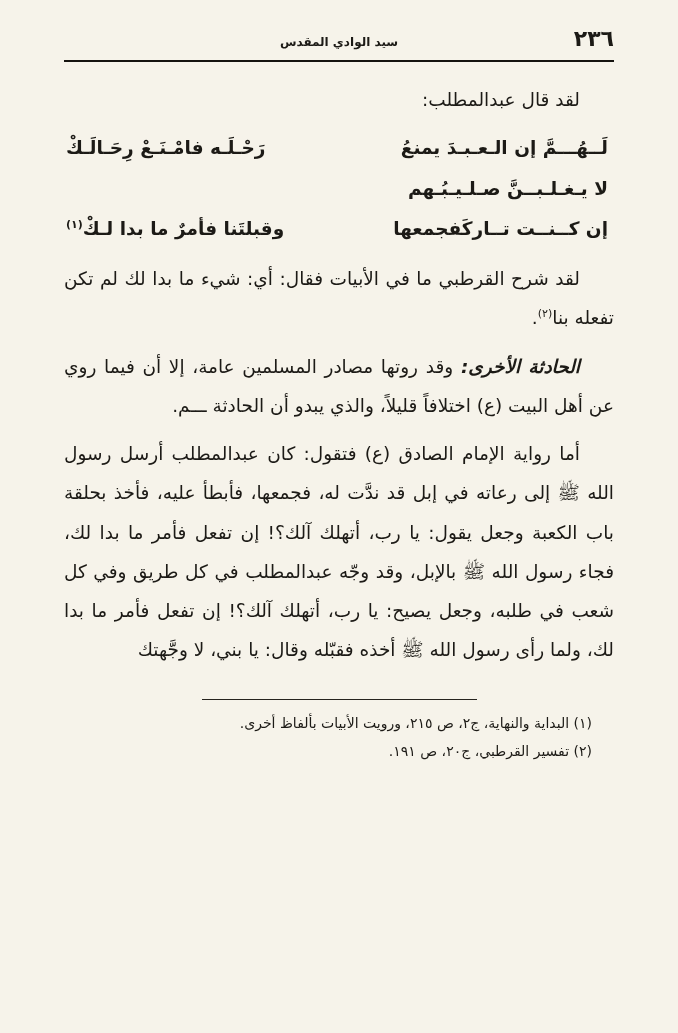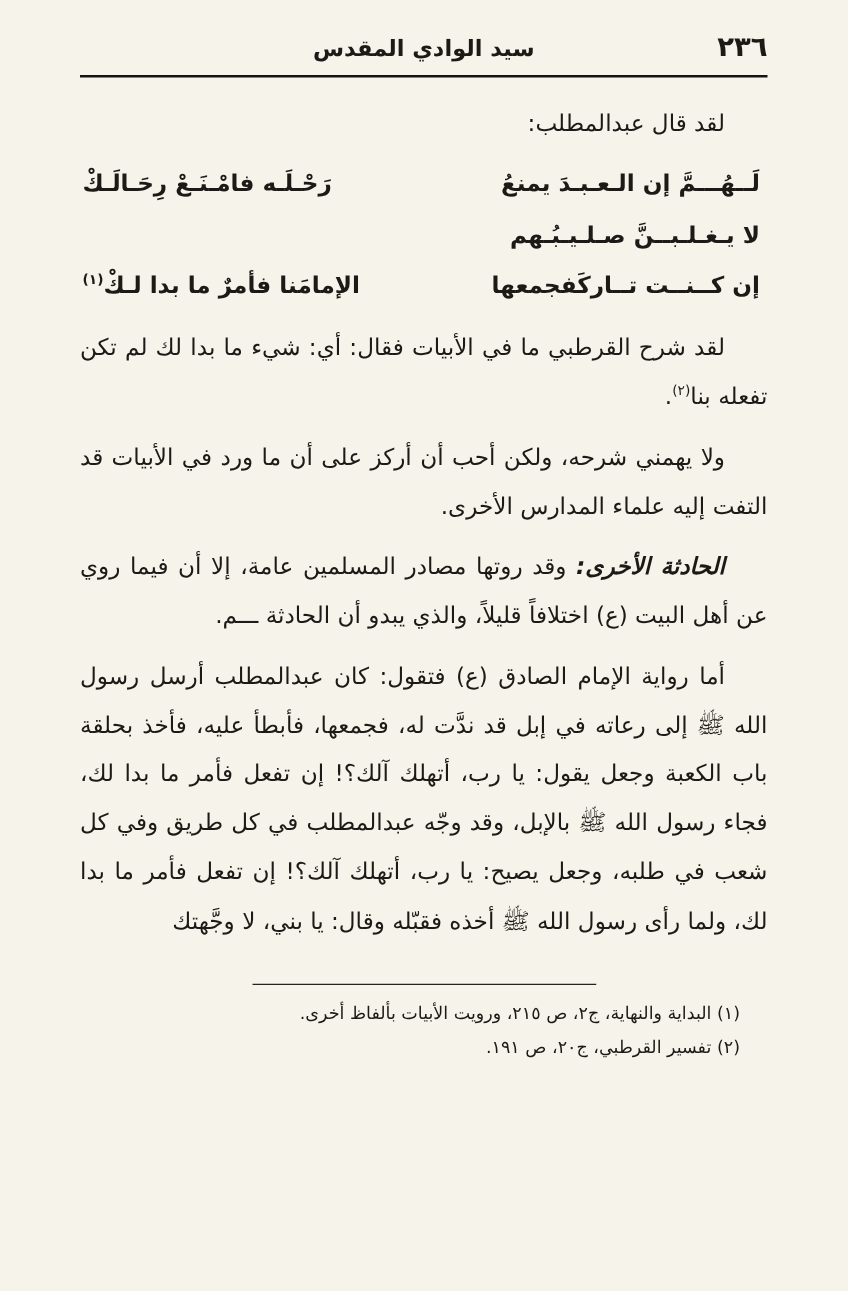--- a/index.html
+++ b/index.html
@@ -20,21 +20,21 @@
   .header{
     display:flex;align-items:baseline;
     border-bottom:2.5px solid #15130f;
     padding-bottom:9px;
   }
   .page-number{
     width:70px;font-size:22px;font-weight:bold;text-align:right;
   }
   .book-title{
     flex:1;margin:0;text-align:center;
-    font-size:18px;font-weight:bold;
+    font-size:12px;font-weight:bold;
   }
   .header-spacer{width:70px;}
   
   .body-text{
     margin-top:18px;
     font-size:18.5px;
     line-height:2.12;
     text-align:justify;
   }
   .body-text p{margin:9px 0;text-indent:34px;}
@@ -74,27 +74,26 @@
     <div class="poem">
       <div class="verse">
         <span class="hemi">لَــهُـــمَّ إن الـعـبـدَ يمنعُ</span>
         <span class="hemi">رَحْـلَـه فامْـنَـعْ رِحَـالَـكْ</span>
       </div>
       <div class="verse">
         <span class="hemi">لا يـغـلـبــنَّ صـلـيـبُـهم</span>
       </div>
       <div class="verse">
         <span class="hemi">إن كــنــت تــاركَفجمعها</span>
-        <span class="hemi"><span>الإمامَنا فأمرٌ ما بدا لـكْ</span><sup class="fn-mark">(١)</sup></span>
+        <span class="hemi"><span>وقبلتَنا فأمرٌ ما بدا لـكْ</span><sup class="fn-mark">(١)</sup></span>
       </div>
     </div>
 
     <p><span>لقد شرح القرطبي ما في الأبيات فقال: أي: شيء ما بدا لك لم تكن تفعله بنا</span><sup class="fn-mark">(٢)</sup><span>.</span></p>
 
-    <p>ولا يهمني شرحه، ولكن أحب أن أركز على أن ما ورد في الأبيات قد التفت إليه علماء المدارس الأخرى.</p>
 
     <p><span class="lead">الحادثة الأخرى:</span><span> وقد روتها مصادر المسلمين عامة، إلا أن فيما روي عن أهل البيت (ع) اختلافاً قليلاً، والذي يبدو أن الحادثة ـــم.</span></p>
 
     <p>أما رواية الإمام الصادق (ع) فتقول: كان عبدالمطلب أرسل رسول الله ﷺ إلى رعاته في إبل قد ندَّت له، فجمعها، فأبطأ عليه، فأخذ بحلقة باب الكعبة وجعل يقول: يا رب، أتهلك آلك؟! إن تفعل فأمر ما بدا لك، فجاء رسول الله ﷺ بالإبل، وقد وجّه عبدالمطلب في كل طريق وفي كل شعب في طلبه، وجعل يصيح: يا رب، أتهلك آلك؟! إن تفعل فأمر ما بدا لك، ولما رأى رسول الله ﷺ أخذه فقبّله وقال: يا بني، لا وجَّهتك</p>
 
   </div>
 
   <div class="footnotes">
     <div class="fn-sep"></div>
     <div class="footnote">(١) البداية والنهاية، ج٢، ص ٢١٥، ورويت الأبيات بألفاظ أخرى.</div>

